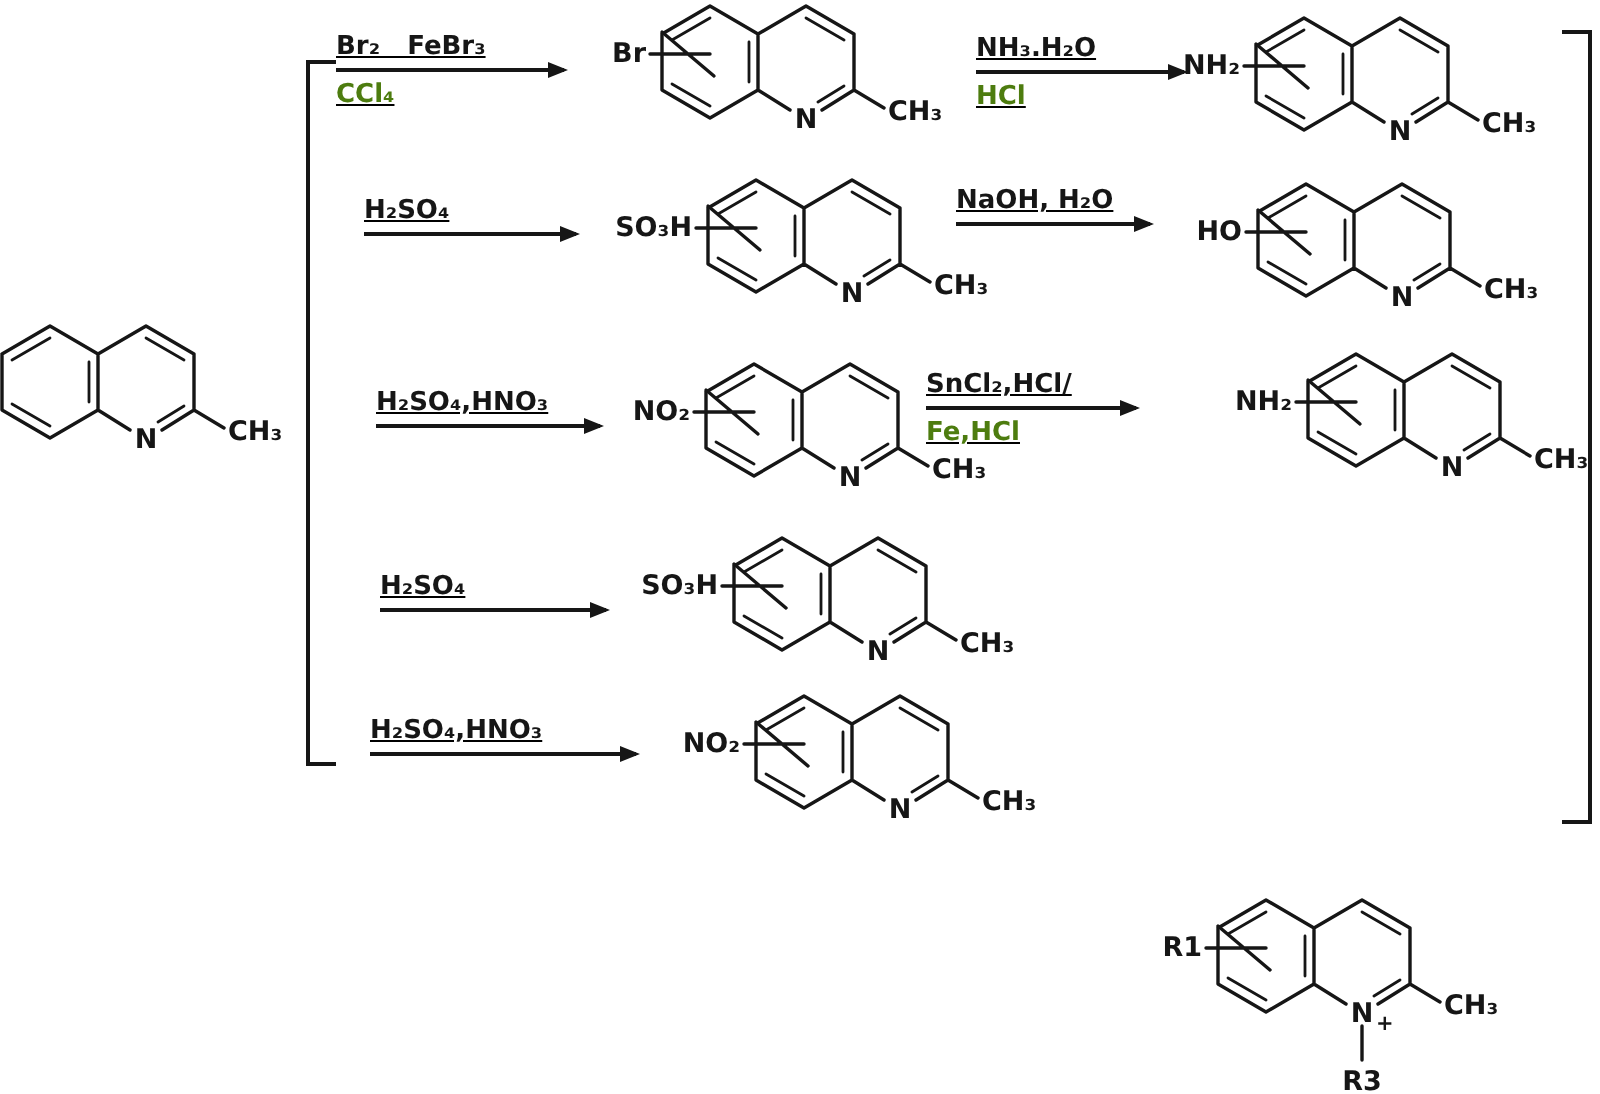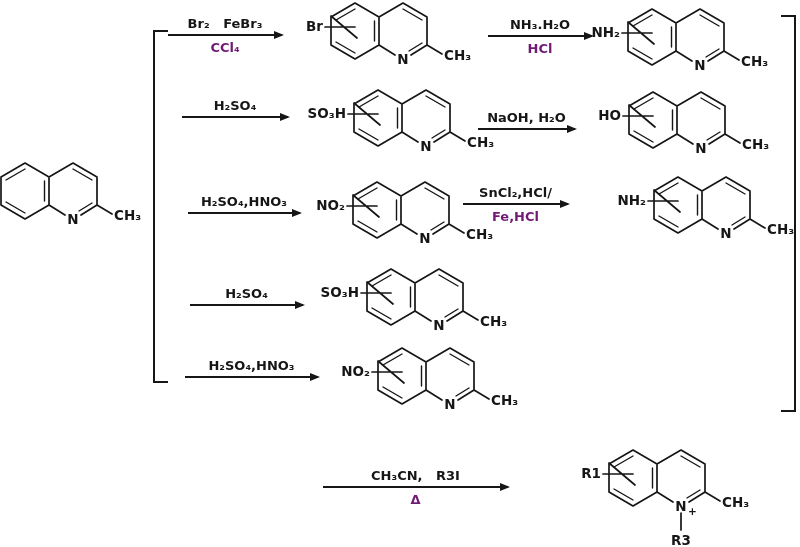--- a/index.html
+++ b/index.html
@@ -14,33 +14,33 @@
     stroke:#161616; stroke-width:1.7; fill:none;
     stroke-linecap:round; stroke-linejoin:round;
   }
   svg.mol text {
     stroke:none; fill:#161616;
     font-family:"DejaVu Sans","Liberation Sans",sans-serif;
     font-weight:600; font-size:13.5px;
   }
   svg.mol text.chg { font-size:10.5px; }
   
-  .rxn { position:absolute; display:flex; flex-direction:column; align-items:center; }
+  .rxn { position:absolute; display:flex; flex-direction:column; align-items:flex-start;text-decoration:underline; }
   .rx-top {
     height:22px; box-sizing:border-box; padding-bottom:3px;
     display:flex; align-items:flex-end;
     font-weight:600; font-size:13px; color:#161616; white-space:pre;
   }
   .rx-line { position:relative; align-self:stretch; height:0; border-top:2px solid #161616; }
   .rx-head {
     position:absolute; right:-2px; top:-5px; width:0; height:0;
     border-left:10px solid #161616;
     border-top:4px solid transparent; border-bottom:4px solid transparent;
   }
-  .rx-bot { margin-top:4px; font-weight:600; font-size:13px; color:#701a75; white-space:pre; min-height:2px; }
+  .rx-bot { margin-top:4px; font-weight:600; font-size:13px; color:#4d7c0f; white-space:pre; min-height:2px; }
   
   .bracket { position:absolute; }
   .bracket.lb { border:2.5px solid #161616; border-right:none; }
   .bracket.rb { border:2.5px solid #161616; border-left:none; }
 </style>
 </head>
 <body>
 
 <svg width="0" height="0" style="position:absolute" aria-hidden="true">
   <defs>
@@ -103,21 +103,21 @@
   </div>
 
   <svg class="mol" style="left:308px;top:82px" width="195" height="100" viewBox="0 0 195 100">
     <use href="#qskel"></use>
     <path d="M40,32 L70,32 M46,21 L72,43"></path>
     <text x="38" y="36" text-anchor="end">SO₃H</text>
     <text x="118" y="69" text-anchor="middle">N</text>
     <text x="159" y="65">CH₃</text>
   </svg>
 
-  <div class="rxn" style="left:478px;top:106px;width:97px">
+  <div class="rxn" style="left:478px;top:89px;width:97px">
     <div class="rx-top">NaOH, H₂O</div>
     <div class="rx-line">
         <i class="rx-head"></i>
       </div>
     <div class="rx-bot"></div>
   </div>
 
   <svg class="mol" style="left:583px;top:84px" width="195" height="100" viewBox="0 0 195 100">
     <use href="#qskel"></use>
     <path d="M40,32 L70,32 M46,21 L72,43"></path>
@@ -183,27 +183,20 @@
   </div>
 
   <svg class="mol" style="left:332px;top:340px" width="195" height="100" viewBox="0 0 195 100">
     <use href="#qskel"></use>
     <path d="M40,32 L70,32 M46,21 L72,43"></path>
     <text x="38" y="36" text-anchor="end">NO₂</text>
     <text x="118" y="69" text-anchor="middle">N</text>
     <text x="159" y="65">CH₃</text>
   </svg>
 
-  <div class="rxn" style="left:323px;top:464px;width:185px">
-    <div class="rx-top">CH₃CN,   R3I</div>
-    <div class="rx-line">
-        <i class="rx-head"></i>
-      </div>
-    <div class="rx-bot">Δ</div>
-  </div>
 
   <svg class="mol" style="left:563px;top:442px" width="195" height="115" viewBox="0 0 195 115">
     <use href="#qskel"></use>
     <path d="M40,32 L70,32 M46,21 L72,43"></path>
     <path d="M118,71 L118,88"></path>
     <text x="38" y="36" text-anchor="end">R1</text>
     <text x="118" y="69" text-anchor="middle">N</text>
     <text class="chg" x="125" y="73">+</text>
     <text x="159" y="65">CH₃</text>
     <text x="118" y="103" text-anchor="middle">R3</text>

